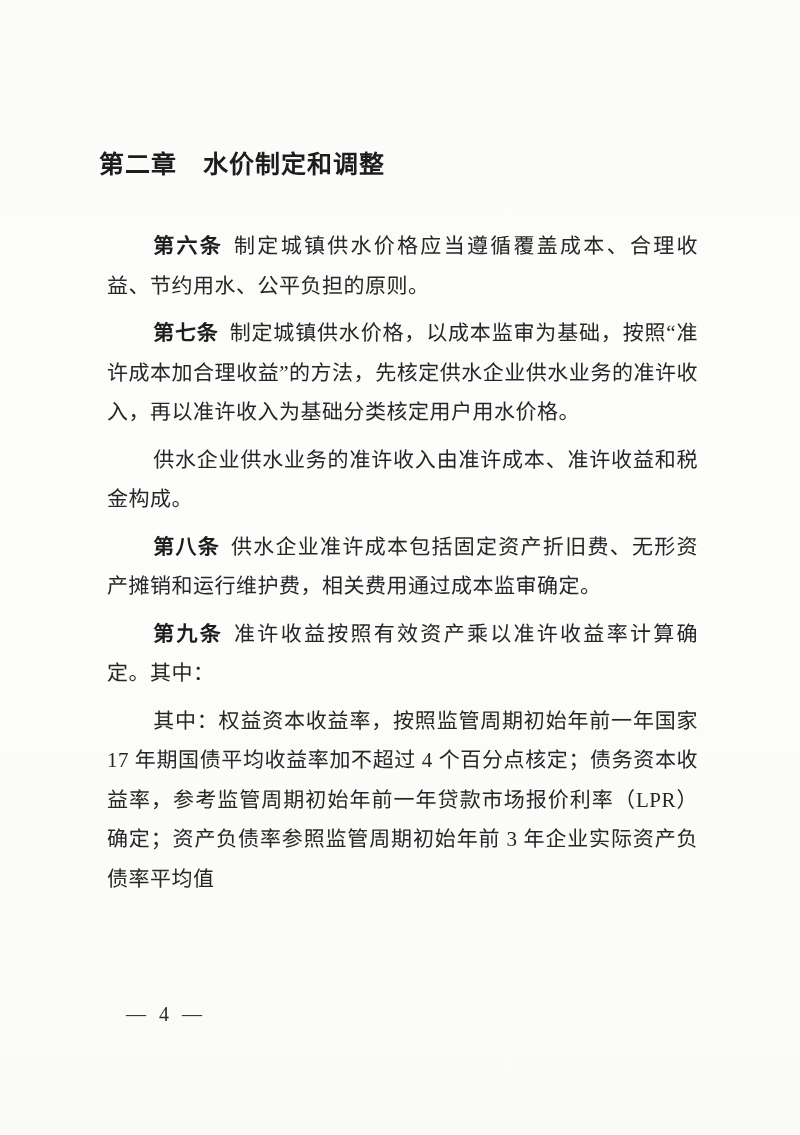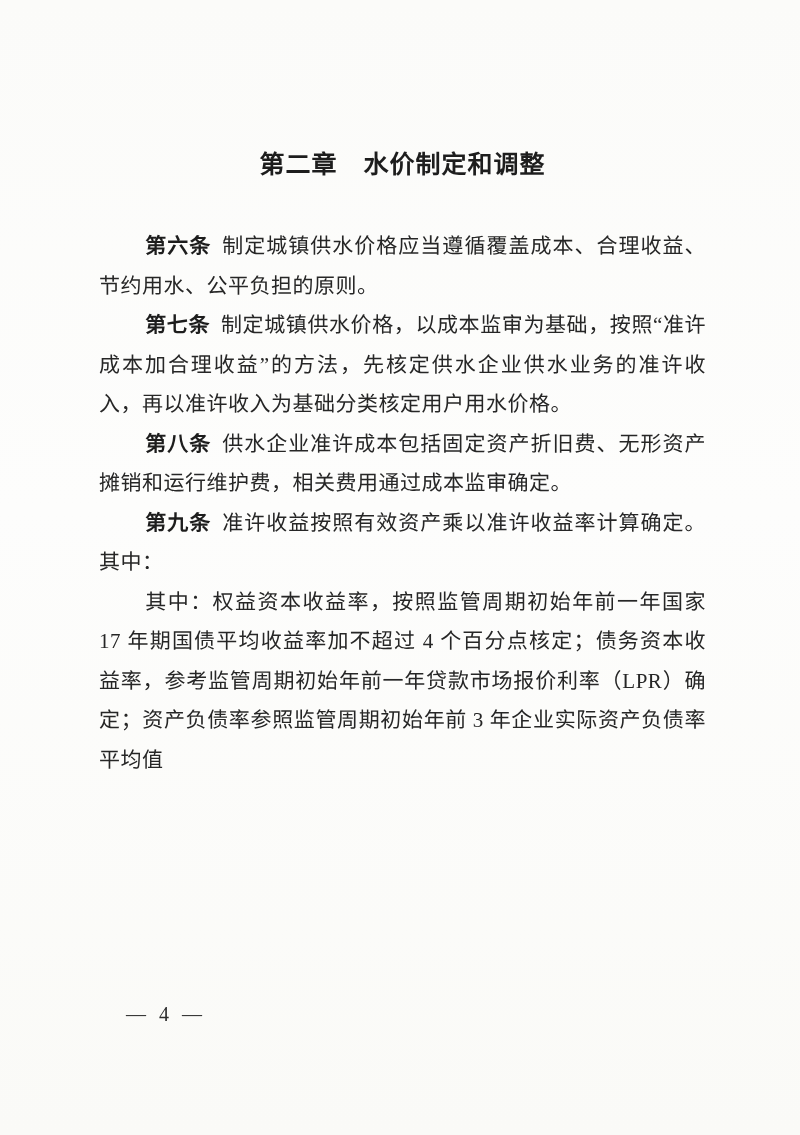--- a/index.html
+++ b/index.html
@@ -22,27 +22,26 @@
     left: 99px;
     top: 147px;
     width: 607px;
   }
   .title {
     margin: 0 0 46px 0;
     font-family: "Liberation Sans", "DejaVu Sans", sans-serif;
     font-weight: bold;
     font-size: 25px;
     line-height: 34px;
-    text-align: center;
     letter-spacing: 1px;
     color: #1d1d1d;
     white-space: pre;
   }
   .para {
-    margin: 0;
+    margin: 8px;
     font-size: 21px;
     line-height: 39.5px;
     text-align: justify;
     text-justify: inter-character;
     text-indent: 2.2em;
     letter-spacing: 0.5px;
     color: #262626;
   }
   .para .lead {
     font-weight: bold;
@@ -66,20 +65,21 @@
 
 <div class="page">
   <div class="content">
 
     <h1 class="title">第二章　水价制定和调整</h1>
 
     <p class="para"><span class="lead">第六条</span><span>制定城镇供水价格应当遵循覆盖成本、合理收益、节约用水、公平负担的原则。</span></p>
 
     <p class="para"><span class="lead">第七条</span><span>制定城镇供水价格，以成本监审为基础，按照“准许成本加合理收益”的方法，先核定供水企业供水业务的准许收入，再以准许收入为基础分类核定用户用水价格。</span></p>
 
+    <p class="para"><span class="lead"></span><span>供水企业供水业务的准许收入由准许成本、准许收益和税金构成。</span></p>
 
     <p class="para"><span class="lead">第八条</span><span>供水企业准许成本包括固定资产折旧费、无形资产摊销和运行维护费，相关费用通过成本监审确定。</span></p>
 
     <p class="para"><span class="lead">第九条</span><span>准许收益按照有效资产乘以准许收益率计算确定。其中：</span></p>
 
 
 
     <p class="para"><span class="lead"></span><span>其中：权益资本收益率，按照监管周期初始年前一年国家 17 年期国债平均收益率加不超过 4 个百分点核定；债务资本收益率，参考监管周期初始年前一年贷款市场报价利率（LPR）确定；资产负债率参照监管周期初始年前 3 年企业实际资产负债率平均值</span></p>
 
   </div>

